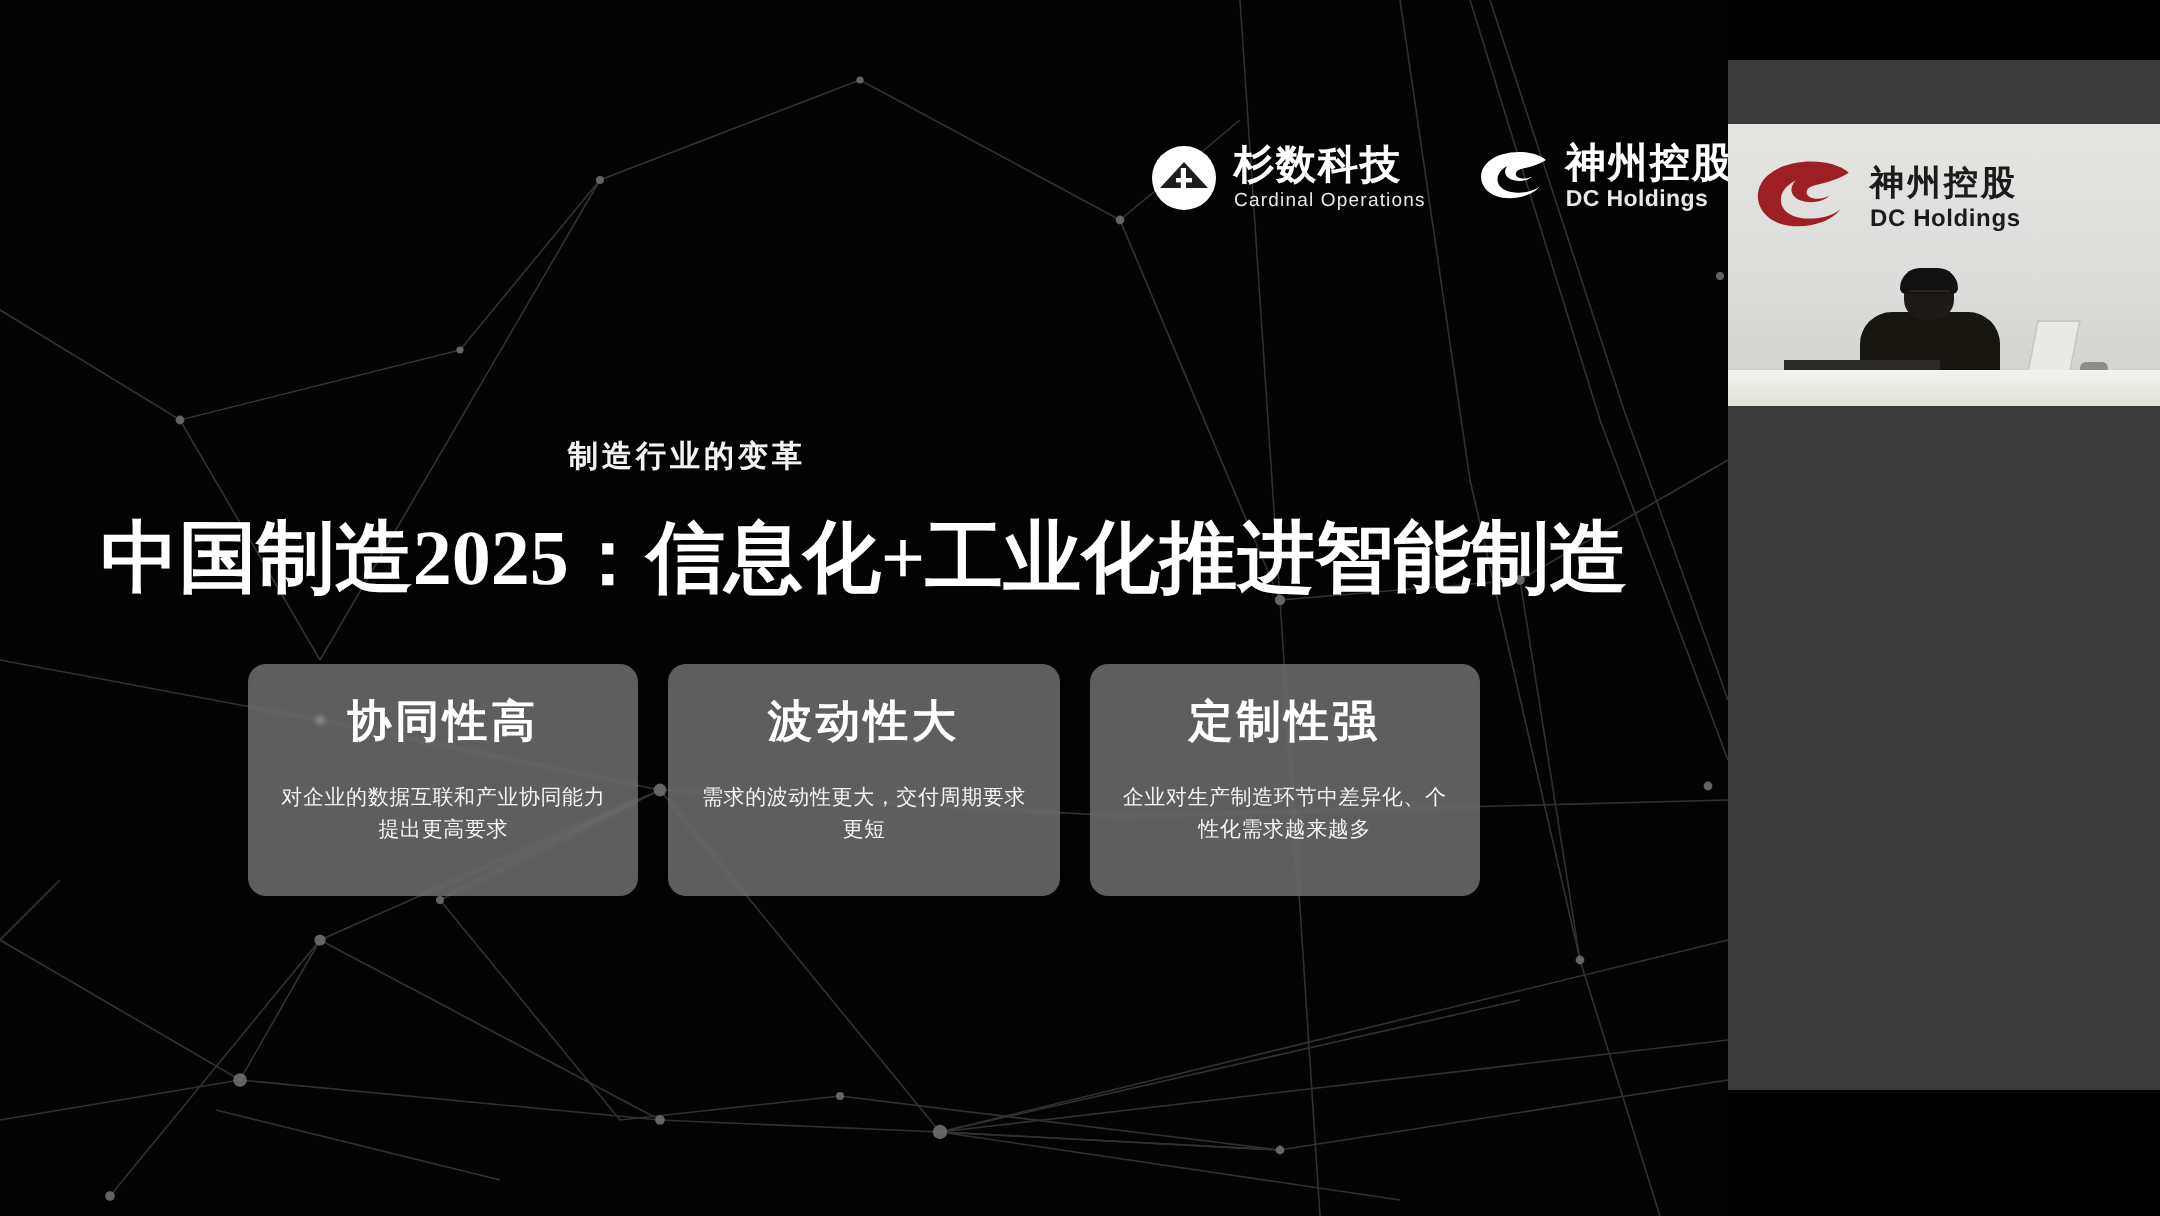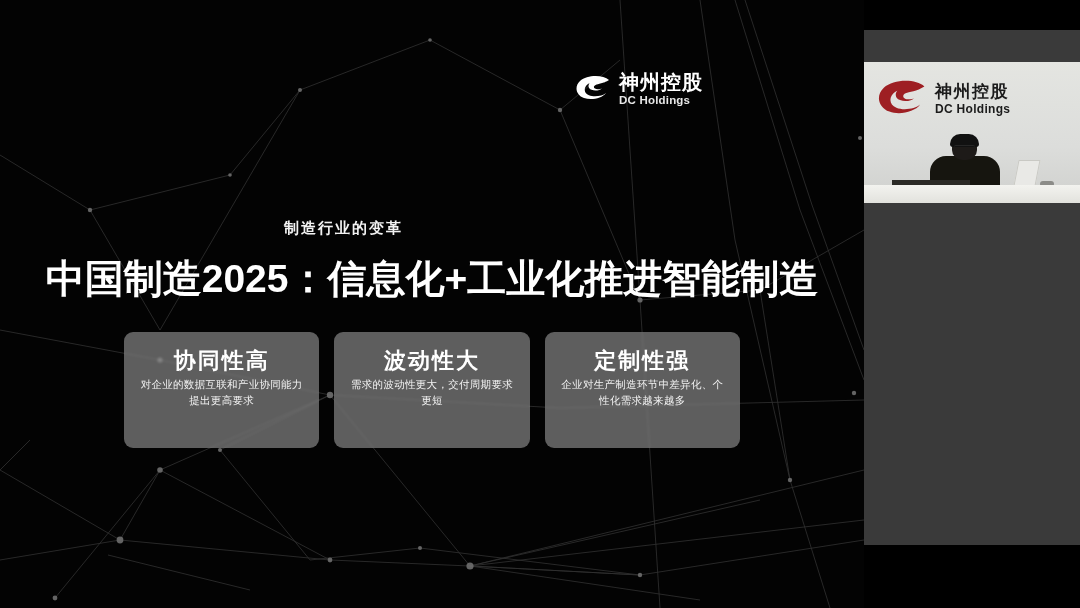--- a/index.html
+++ b/index.html
@@ -40,21 +40,21 @@
   
   #subtitle {
     position:absolute; top:219px; left:0; width:687px;
     text-align:center; color:#f2f2f2;
     font-size:15px; font-weight:bold; letter-spacing:2px; z-index:4;
   }
   #title {
     position:absolute; top:252px; left:0; width:864px;
     text-align:center; color:#ffffff;
     font-size:39px; font-weight:bold; letter-spacing:0px;
-    white-space:nowrap; z-index:4;
+    white-space:nowrap; z-index:4;font-family:Liberation Serif, serif;
   }
 
   
   #cards {
     position:absolute; left:124px; top:332px;
     width:616px; height:116px;
     display:flex; gap:15px; z-index:4;
   }
   .card {
     flex:1 1 0; height:116px;
@@ -63,21 +63,21 @@
     display:flex; flex-direction:column;
     align-items:center; justify-content:flex-start;
     padding:17px 12px 0 12px;
     backdrop-filter:blur(1px);
   }
   .card-title {
     color:#ffffff; font-size:22px; font-weight:bold;
     letter-spacing:2px; line-height:1.1; white-space:nowrap;
   }
   .card-desc {
-    margin-top:3px; color:#f4f4f4;
+    margin-top:18px; color:#f4f4f4;
     font-size:10.5px; line-height:1.55; text-align:center;
     letter-spacing:.3px; max-width:172px;
   }
 
   
   #video-panel {
     position:absolute; left:864px; top:30px;
     width:216px; height:515px;
     background:#3a3a3a; overflow:hidden;
   }
@@ -185,20 +185,34 @@
         <circle cx="220" cy="450" r="2.0"></circle>
         <circle cx="420" cy="548" r="2.0"></circle>
         <circle cx="55" cy="598" r="2.4"></circle>
         <circle cx="860" cy="138" r="2.0"></circle>
         <circle cx="854" cy="393" r="2.2"></circle>
       </g>
     </svg>
 
     <div class="logo-bar">
 
+      <div class="logo-unit">
+        <svg class="logo-mark" width="34" height="34" viewBox="0 0 34 34">
+          <circle cx="17" cy="17" r="16" fill="#ffffff"></circle>
+          <path d="M5 22 L17 9 L29 22 Z" fill="#0a0a0a" opacity="0.92"></path>
+          <rect x="15.4" y="12" width="2.6" height="20" fill="#ffffff"></rect>
+          <rect x="13" y="17" width="8" height="2.2" fill="#ffffff"></rect>
+          <circle cx="9" cy="14" r="1.5" fill="#ffffff"></circle>
+          <circle cx="12.5" cy="11" r="1.1" fill="#ffffff"></circle>
+        </svg>
+        <div class="logo-words">
+          <div class="logo-cn">杉数科技</div>
+          <div class="logo-en">Cardinal Operations</div>
+        </div>
+      </div>
 
       <div class="logo-unit">
         <svg class="logo-mark" width="36" height="30" viewBox="0 0 36 30">
           <path d="M34 6 C28 0.5 12 0.5 5 7 C-1 12.5 1 21 9 24 C16 26.6 27 24.5 31 19
                    C27.5 22.2 19 23.4 14 21.3 C8.6 19 8.4 13.4 13 10 C17.6 6.6 26 6 30 8.6
                    C26 5.6 19 5.8 15.6 8.3 C12.4 10.7 13 14.4 16.6 15.8 C20 17.2 25 16.4 27 14.2
                    C25 15.4 21.6 15.6 20 14.6 C18.3 13.6 18.6 11.8 20.6 10.9 C23 9.9 28.6 9.4 34 6 Z" fill="#ffffff"></path>
         </svg>
         <div class="logo-words">
           <div class="logo-cn">神州控股</div>

